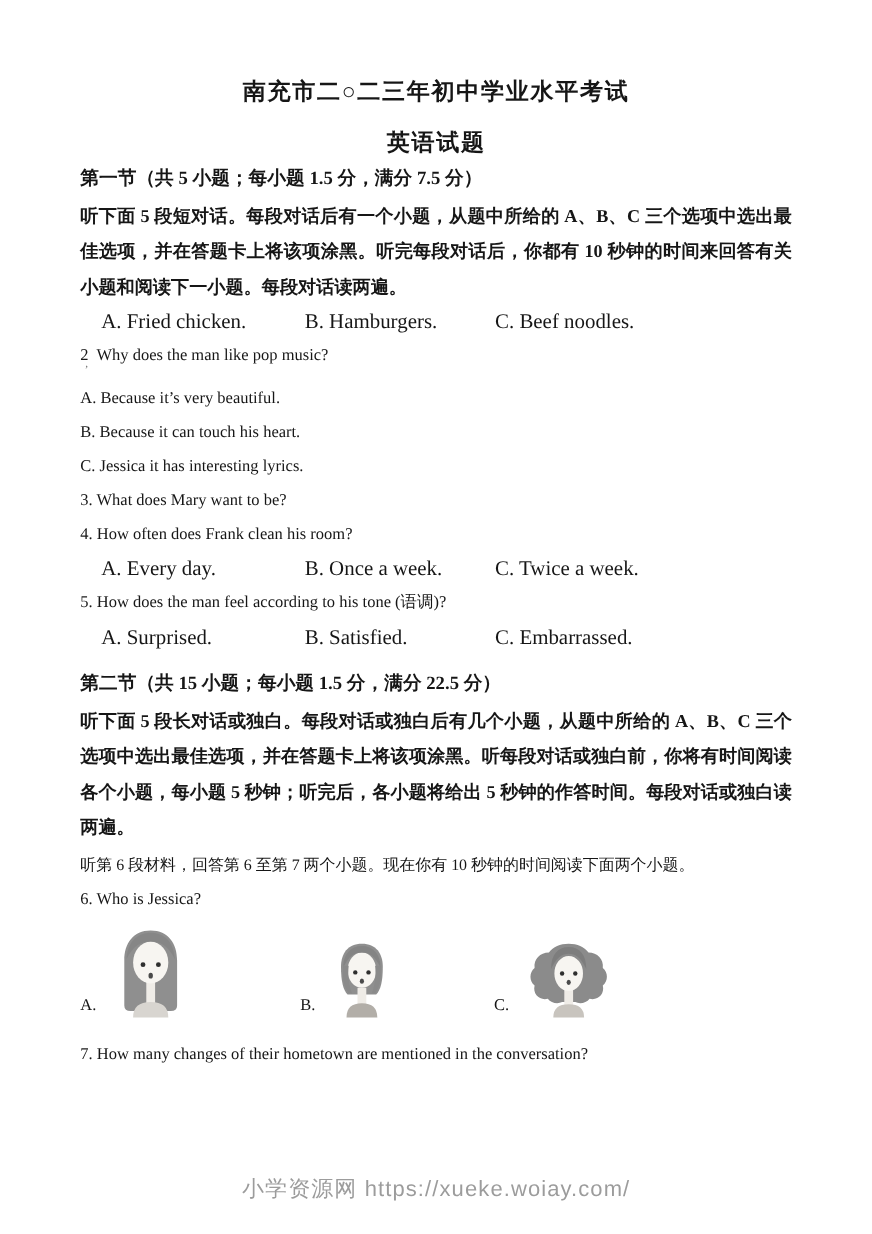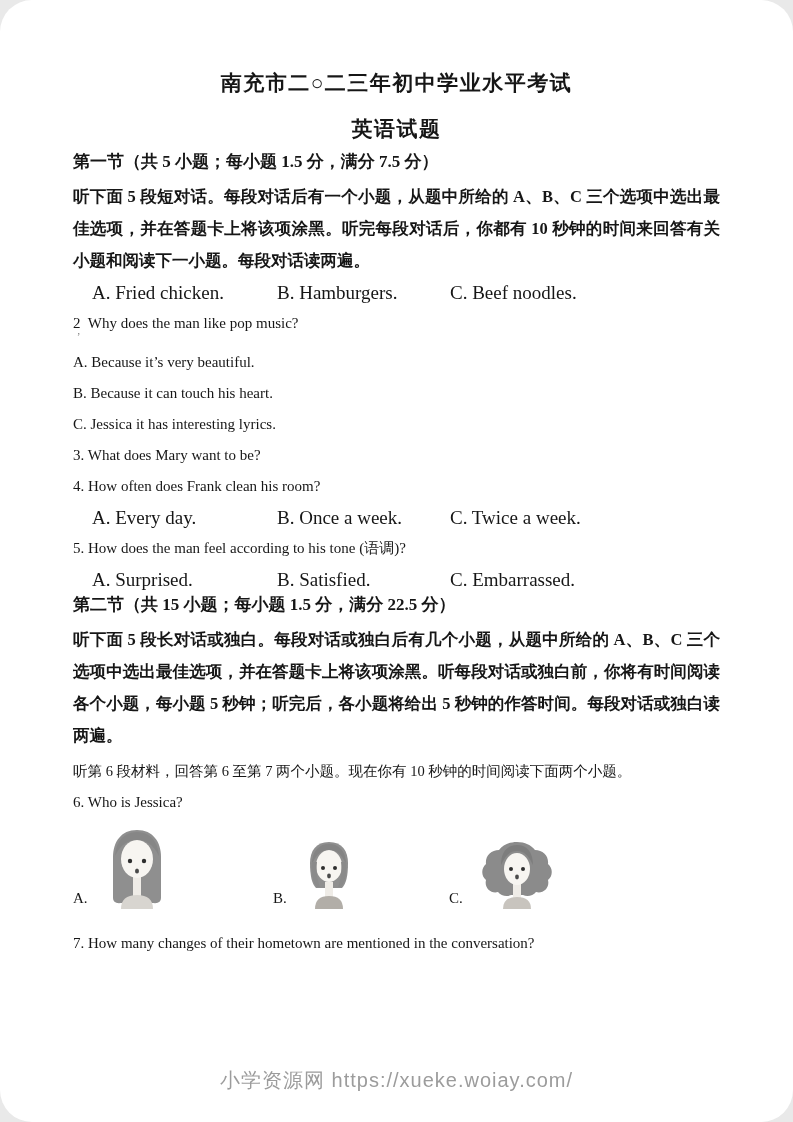--- a/index.html
+++ b/index.html
@@ -5,21 +5,20 @@
   html,body{margin:0;padding:0;background:#e9e9e9;}
   .page{
     position:relative;
     width:793px;height:1122px;
     margin:0 auto;
     background:#ffffff;
     color:#161616;
     font-family:"Liberation Serif","DejaVu Serif",serif;
     overflow:hidden;
     box-sizing:border-box;
-    border-radius:32px;
   }
   .content{padding:71px 73px 0 73px;}
 
   .title{
     margin:0 0 22px 0;
     font-size:21px;line-height:24px;
     font-weight:bold;text-align:center;letter-spacing:1.5px;
   }
   .subtitle{
     margin:0 0 11px 0;
@@ -52,21 +51,21 @@
   }
   .opt-grid{
     display:grid;
     grid-template-columns:185px 173px 1fr;
     font-size:19px;line-height:31px;margin-left:19px;
   }
   .note{
     margin:4px 0 0 0;
     font-size:14.5px;line-height:31px;
   }
-  .sec2-gap{margin-top:0;}
+  .sec2-gap{margin-top:16px;}
 
   .avatar-row{
     display:grid;
     grid-template-columns:200px 176px 1fr;
     align-items:end;
     margin-top:4px;
     height:88px;
   }
   .avatar-cell{
     display:flex;align-items:flex-end;gap:16px;

